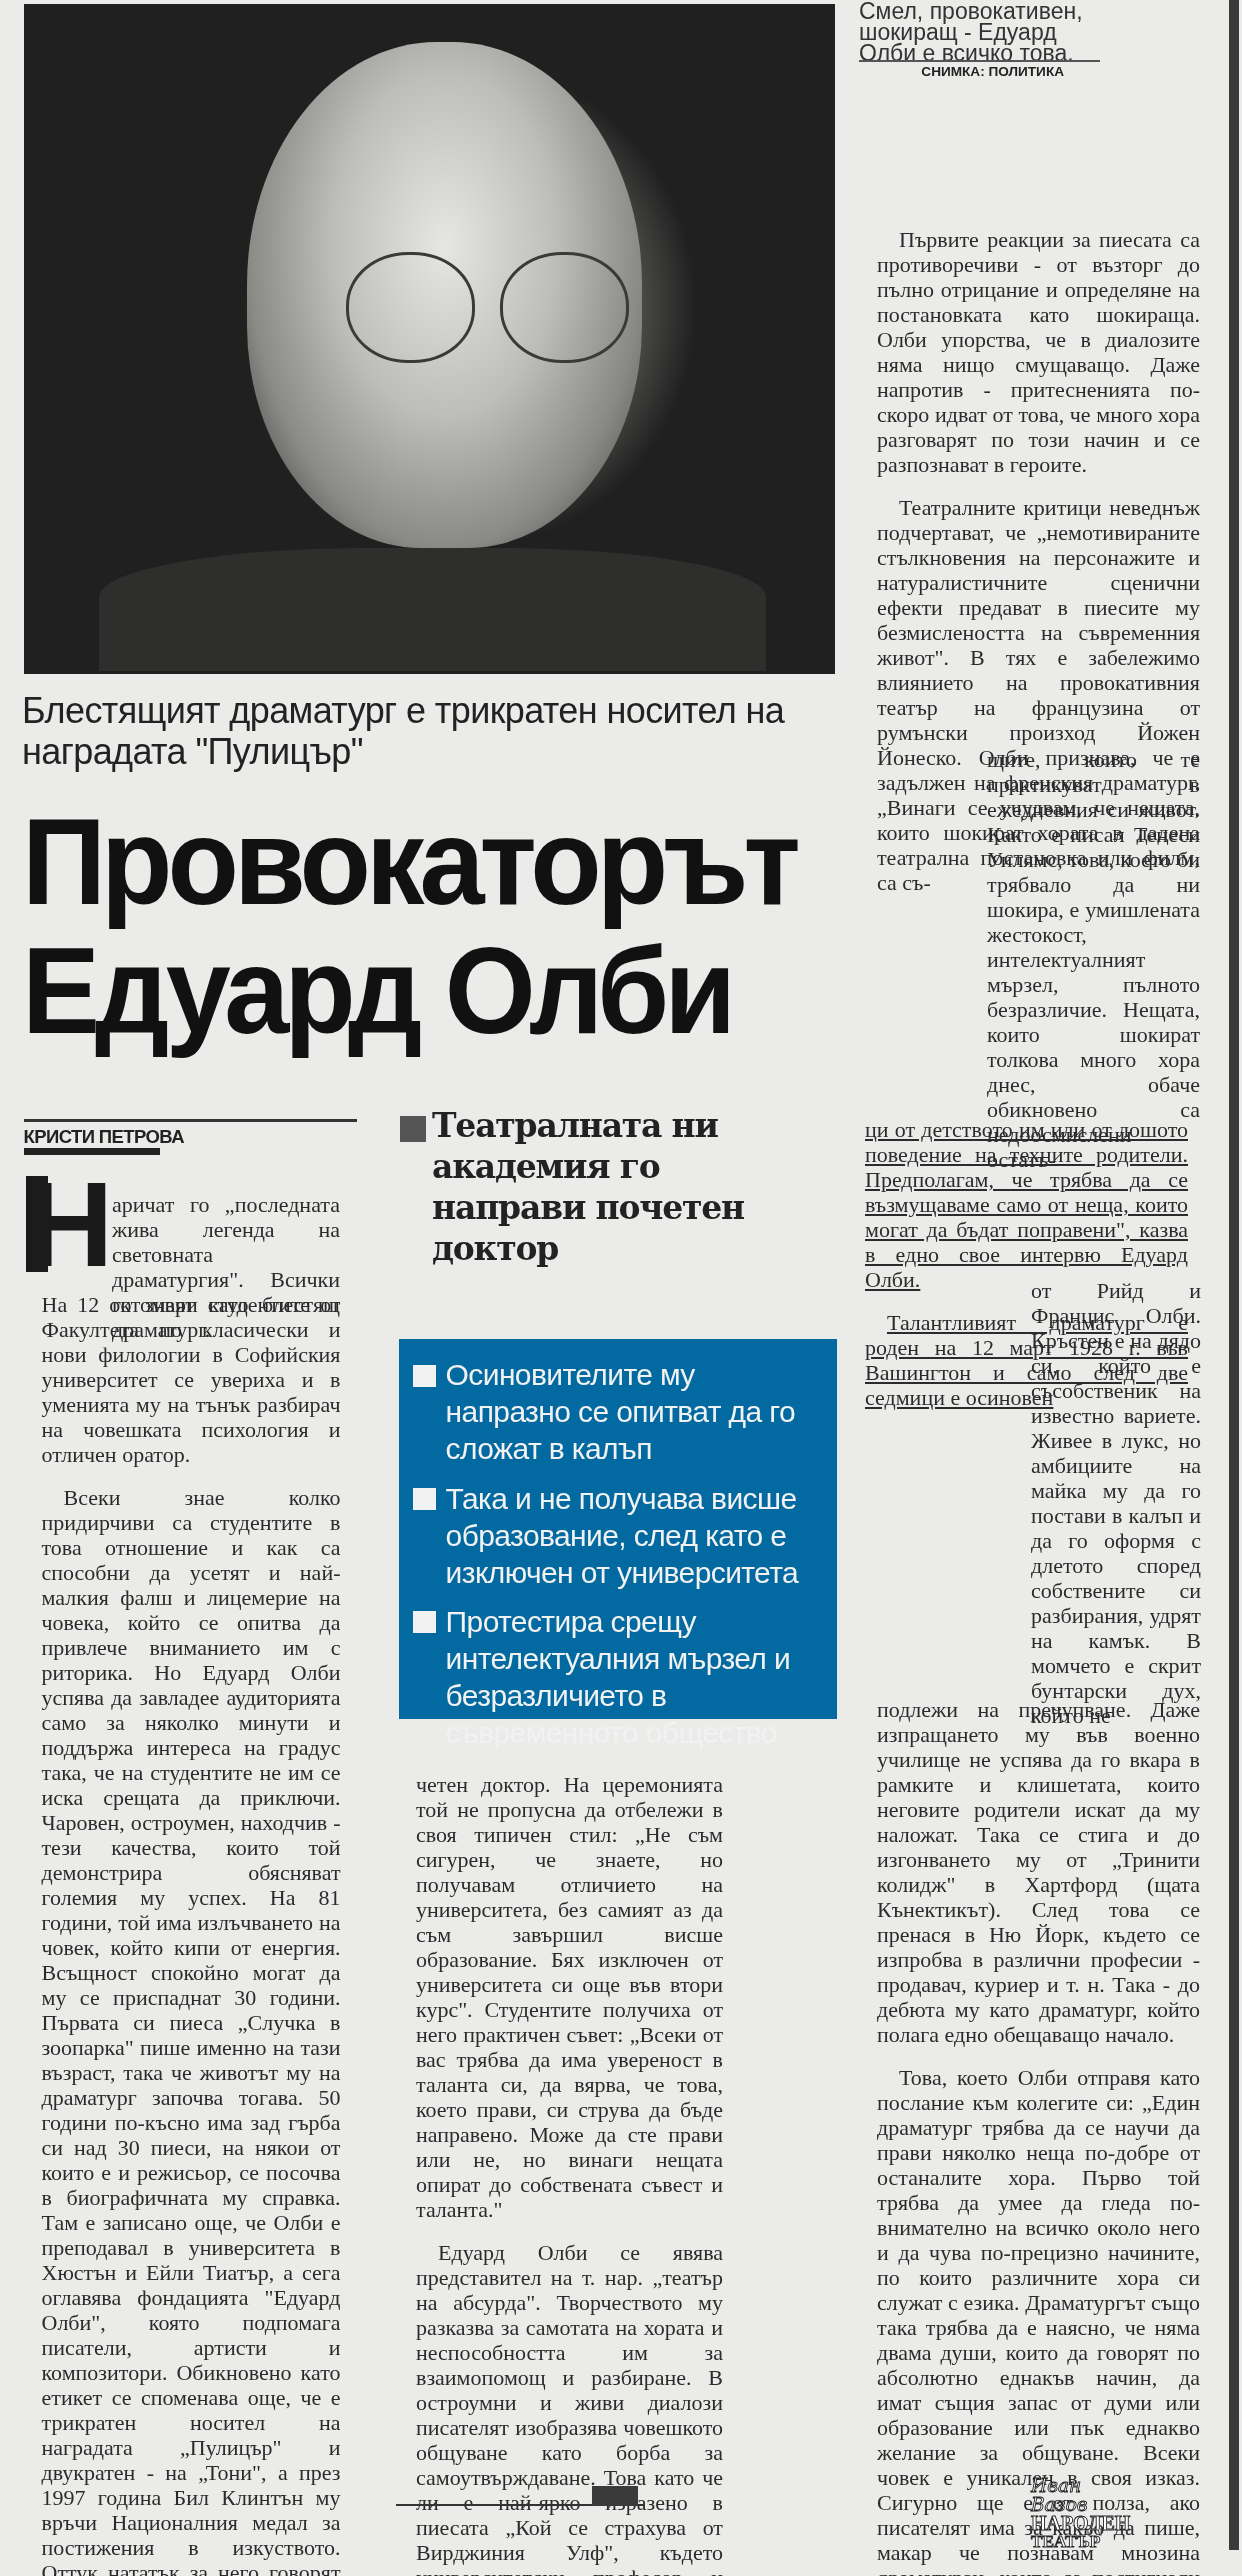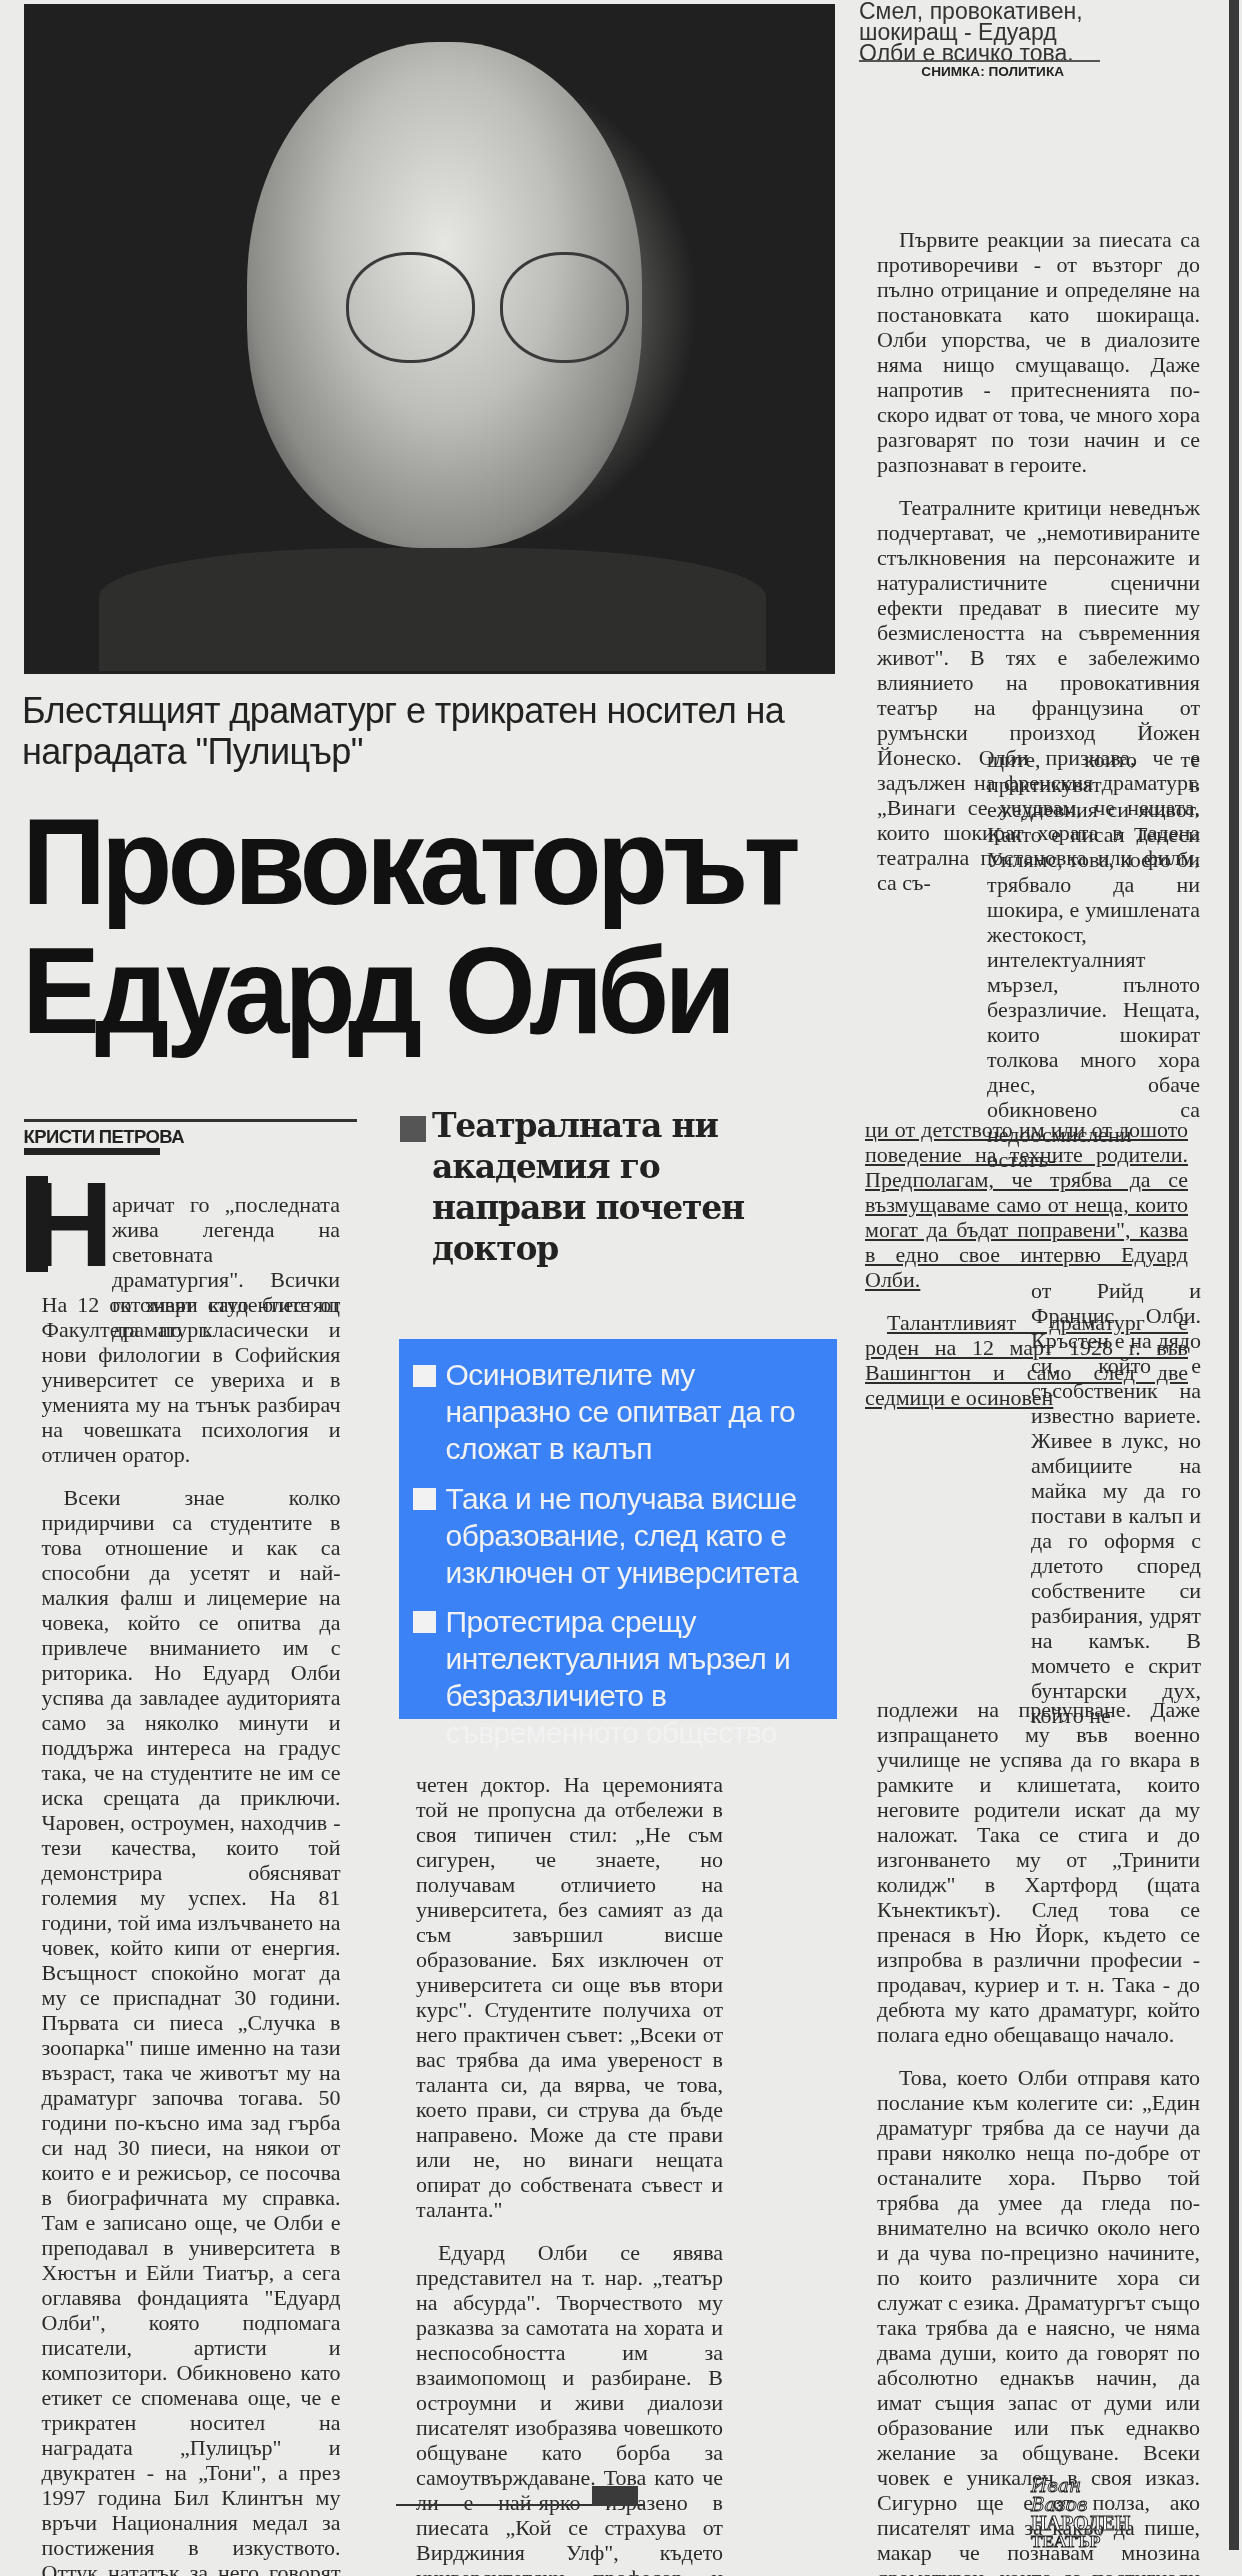--- a/index.html
+++ b/index.html
@@ -36,21 +36,21 @@
   .col { font-family:"Liberation Serif", serif; font-size:22px; line-height:25px; text-align:justify; color:#2b2b2b; hyphens:manual; }
   .col p { margin:18px; text-indent:22px; }
   .col p.noindent { text-indent:0; }
   .dropcap { left:26px; top:1176px; width:62px; height:96px; background:#222; }
   .dropcap::before, .dropcap::after { content:""; position:absolute; top:0; width:22px; height:96px; background:#1b1b1b; }
   .dropcap span { position:absolute; left:0; top:0; width:62px; height:96px; font-family:"Liberation Sans", sans-serif; font-weight:bold; font-size:121px; line-height:96px; color:#1a1a1a; text-align:center; background:#ebebe9; }
   
   .sub-square { left:400px; top:1116px; width:26px; height:26px; background:#555; }
   .subhead { left:432px; top:1105px; width:383px; font-family:"DejaVu Serif", serif; font-weight:bold; font-size:33px; line-height:41px; color:#222; letter-spacing:-1.2px; }
   
-  .box { left:399px; top:1339px; width:438px; height:380px; background:#3b82f6; }
+  .box { left:399px; top:1339px; width:438px; height:380px; background:#0369a1; }
   .box ul { list-style:none; margin:0; padding:17.3px 12.3px 0 13.6px; }
   .box li { position:relative; padding-left:33px; font-family:"Liberation Sans", sans-serif; font-size:30px; line-height:37px; color:#f2f2f2; margin-bottom:12.3px; letter-spacing:-0.6px; }
   .box li .sq { position:absolute; left:0; top:8.6px; width:23.5px; height:22px; background:#f2f2f2; }
   .end-rule { left:396px; top:2504px; width:248px; height:1.9px; background:#333; }
   .end-box { left:592px; top:2486px; width:46px; height:20px; background:#3a3a3a; }
   
   .logo { left:1031px; top:2477px; width:86px; }
   .logo .script { font-family:"DejaVu Serif", serif; font-style:italic; font-size:18.5px; color:#fff; -webkit-text-stroke:0.9px #222; line-height:18.5px; }
   .logo .l1, .logo .l2 { font-family:"Liberation Serif", serif; font-weight:bold; color:#fff; -webkit-text-stroke:0.9px #222; line-height:18.5px; }
   .logo .l1 { font-size:20px; }

